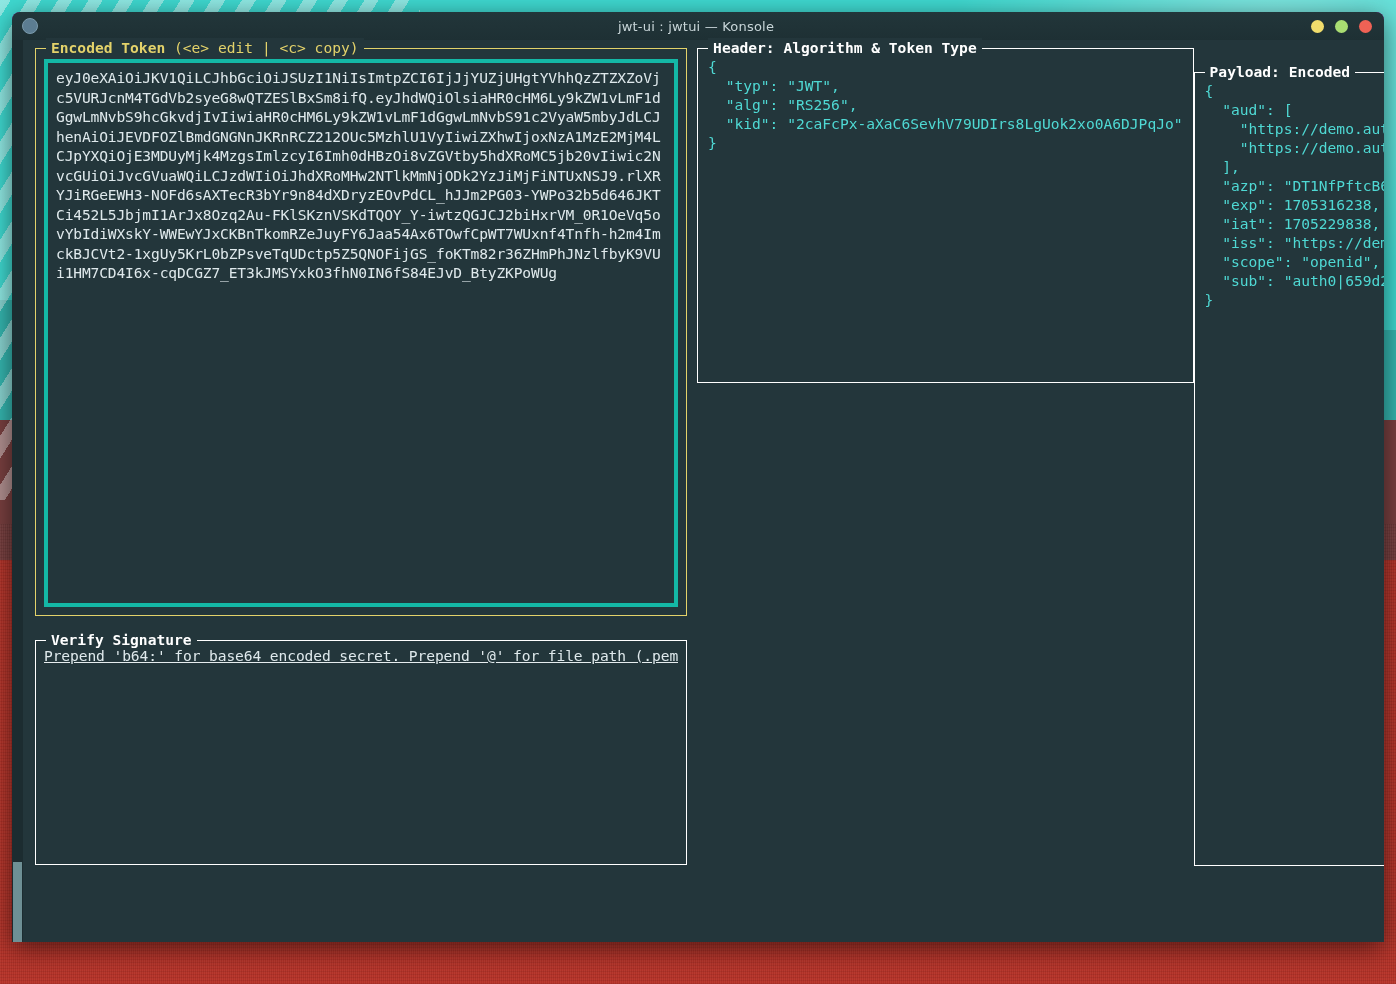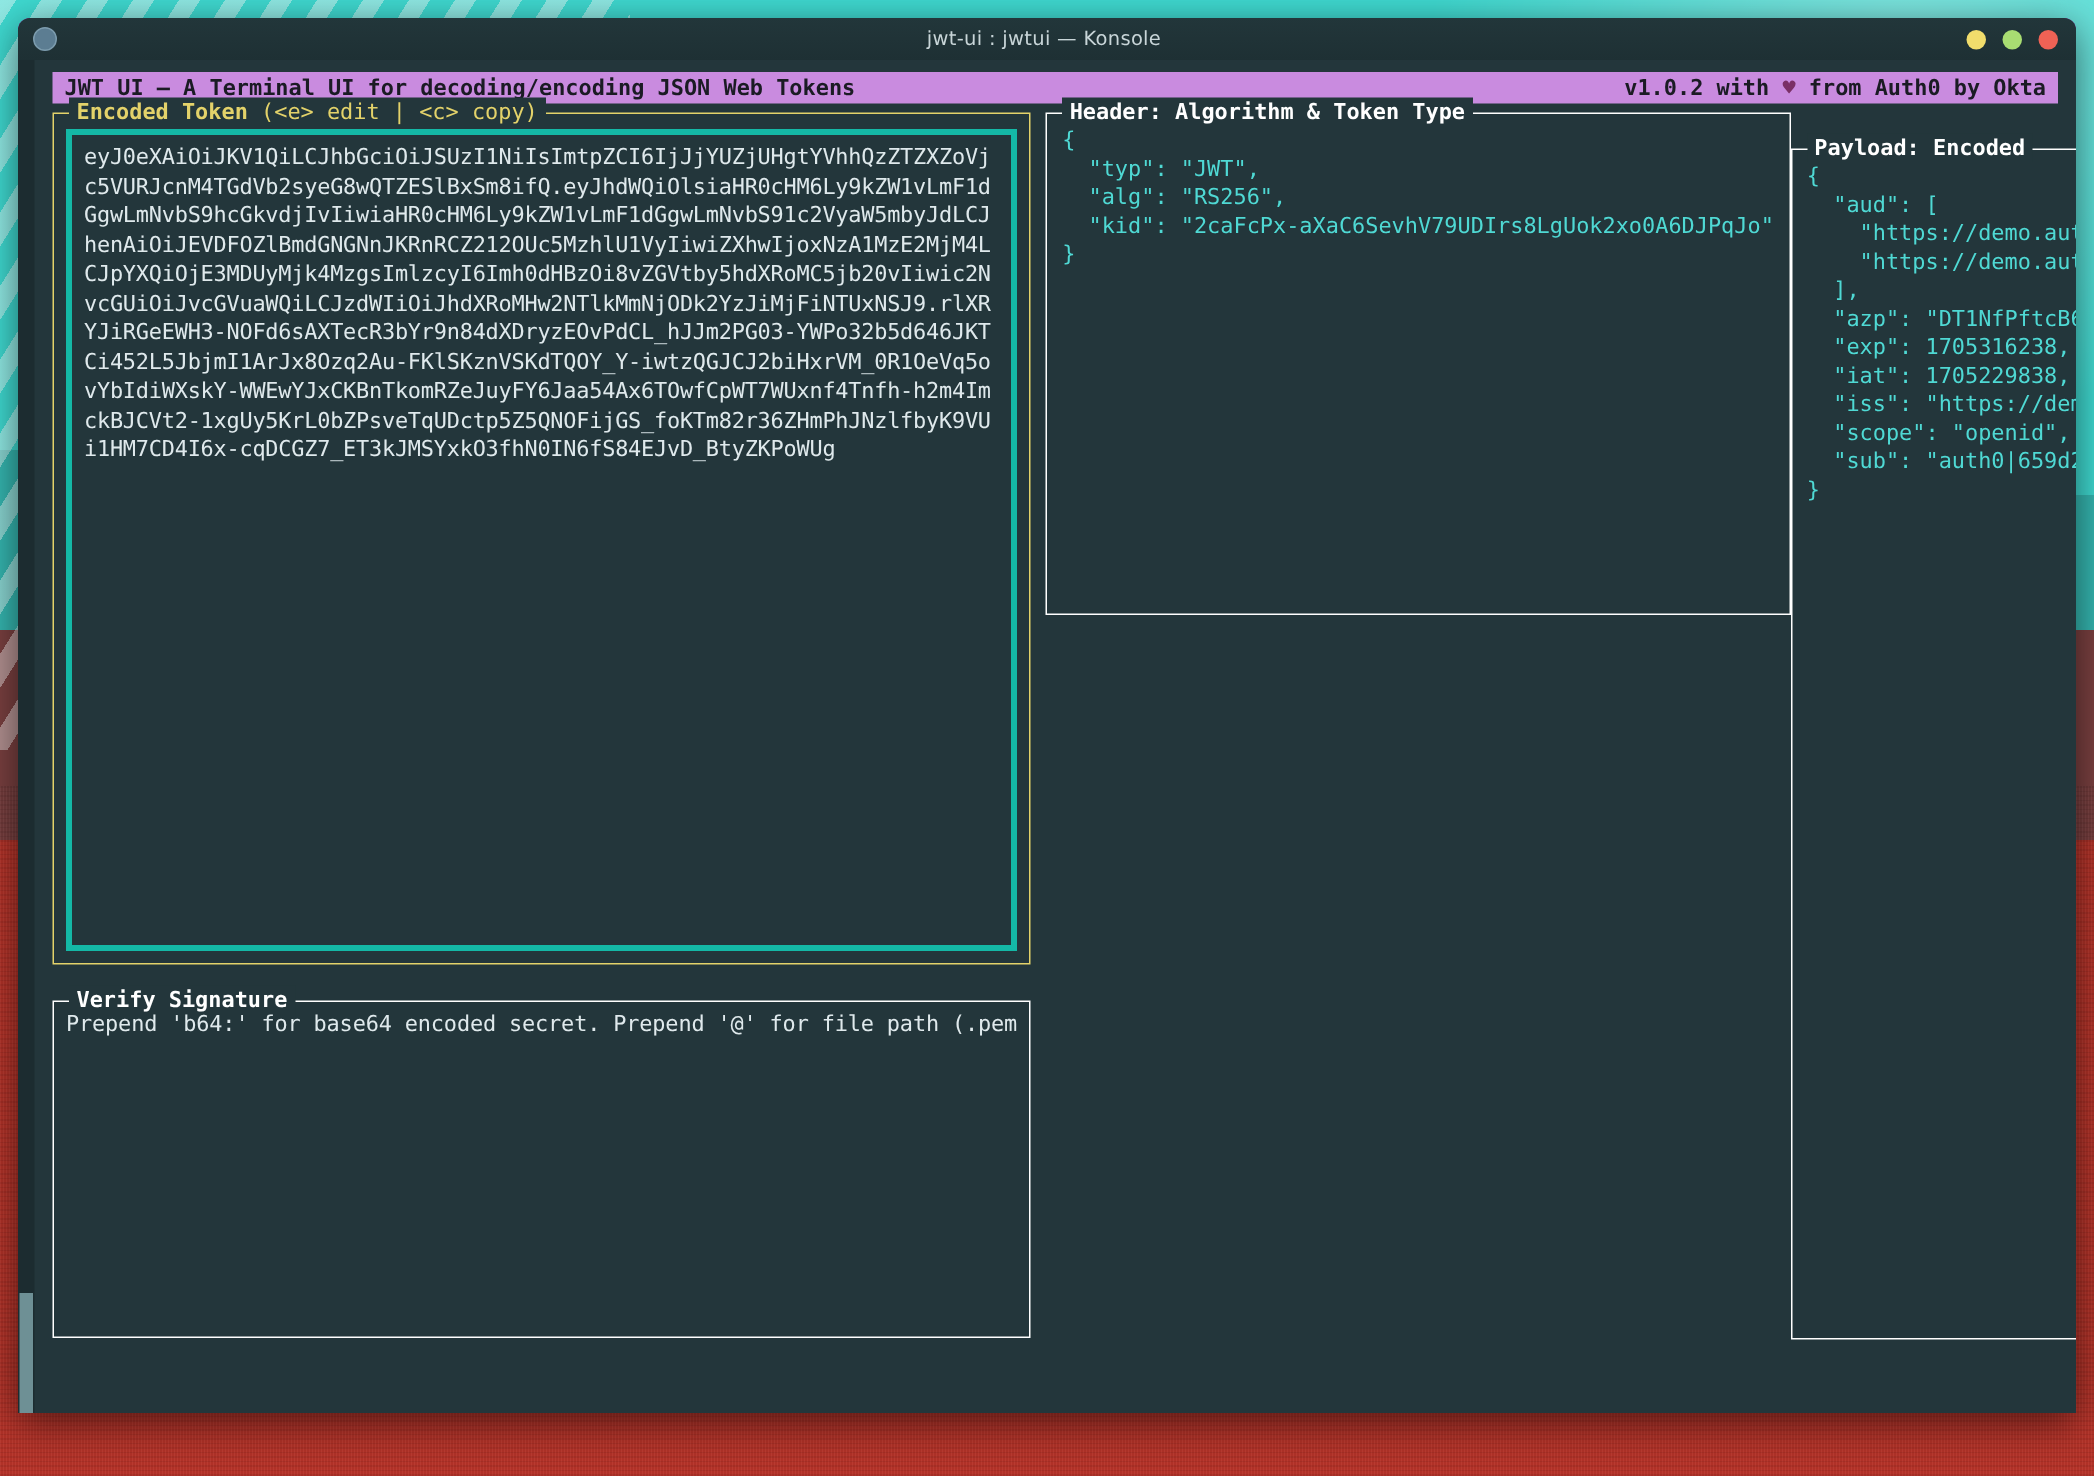--- a/index.html
+++ b/index.html
@@ -200,21 +200,21 @@
     padding: 5px 8px;
     overflow: hidden;
     color: #dfe9ec;
     word-break: break-all;
     white-space: pre-wrap;
     font-size: 14.6px;
     line-height: 19.5px;
     letter-spacing: -0.15px;
   }
 
-  #verify-box { margin-top: 24px; height: 225px; padding: 4px 8px 8px 8px; }
+  #verify-box { margin-top: 24px; height: 225px; padding: 4px 8px 8px 8px; text-decoration: underline; }
   #verify-hint {
     color: #dfe9ec;
     white-space: nowrap;
     overflow: hidden;
     height: 20px;
     margin: 1px 0 5px 0;
     letter-spacing: -0.1px;
   }
   #verify-inner {
     border: 1px solid #ffffff;
@@ -255,24 +255,20 @@
   </div>
 
   <div id="term">
 
     <div id="term-scrollbar">
       <div class="thumb"></div>
     </div>
 
     <div id="tui">
 
-      <div id="appbar">
-        <span>JWT UI – A Terminal UI for decoding/encoding JSON Web Tokens</span>
-        <span class="right"><span>v1.0.2 with </span><span class="heart">♥</span><span> from Auth0 by Okta</span></span>
-      </div>
 
 
       <div id="panes">
 
         <div id="left-col">
 
           <div class="box selected" id="encoded-box">
             <div class="legend"><span>Encoded Token </span><span class="sub">(&lt;e&gt; edit | &lt;c&gt; copy)</span></div>
             <div id="encoded-inner">eyJ0eXAiOiJKV1QiLCJhbGciOiJSUzI1NiIsImtpZCI6IjJjYUZjUHgtYVhhQzZTZXZoVjc5VURJcnM4TGdVb2syeG8wQTZESlBxSm8ifQ.eyJhdWQiOlsiaHR0cHM6Ly9kZW1vLmF1dGgwLmNvbS9hcGkvdjIvIiwiaHR0cHM6Ly9kZW1vLmF1dGgwLmNvbS91c2VyaW5mbyJdLCJhenAiOiJEVDFOZlBmdGNGNnJKRnRCZ212OUc5MzhlU1VyIiwiZXhwIjoxNzA1MzE2MjM4LCJpYXQiOjE3MDUyMjk4MzgsImlzcyI6Imh0dHBzOi8vZGVtby5hdXRoMC5jb20vIiwic2NvcGUiOiJvcGVuaWQiLCJzdWIiOiJhdXRoMHw2NTlkMmNjODk2YzJiMjFiNTUxNSJ9.rlXRYJiRGeEWH3-NOFd6sAXTecR3bYr9n84dXDryzEOvPdCL_hJJm2PG03-YWPo32b5d646JKTCi452L5JbjmI1ArJx8Ozq2Au-FKlSKznVSKdTQOY_Y-iwtzQGJCJ2biHxrVM_0R1OeVq5ovYbIdiWXskY-WWEwYJxCKBnTkomRZeJuyFY6Jaa54Ax6TOwfCpWT7WUxnf4Tnfh-h2m4ImckBJCVt2-1xgUy5KrL0bZPsveTqUDctp5Z5QNOFijGS_foKTm82r36ZHmPhJNzlfbyK9VUi1HM7CD4I6x-cqDCGZ7_ET3kJMSYxkO3fhN0IN6fS84EJvD_BtyZKPoWUg</div>
           </div>

